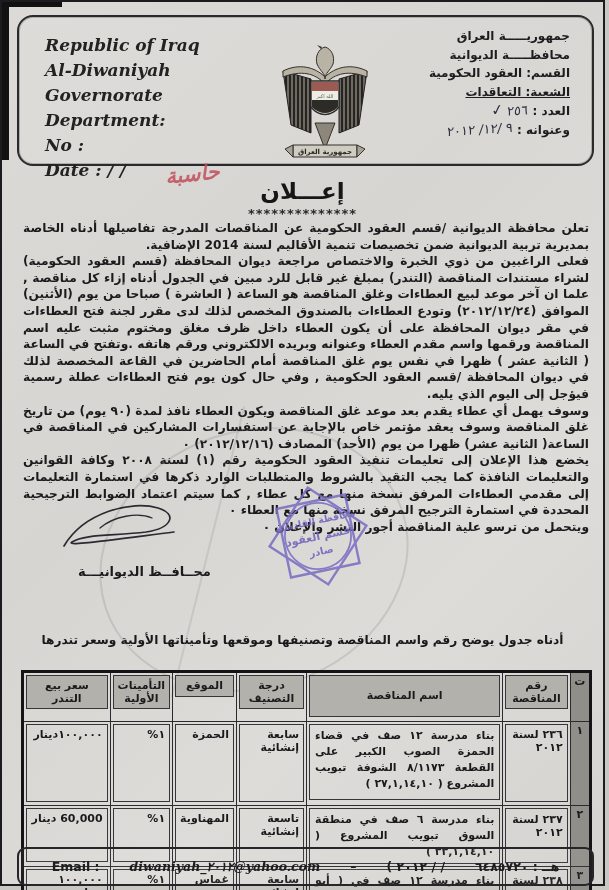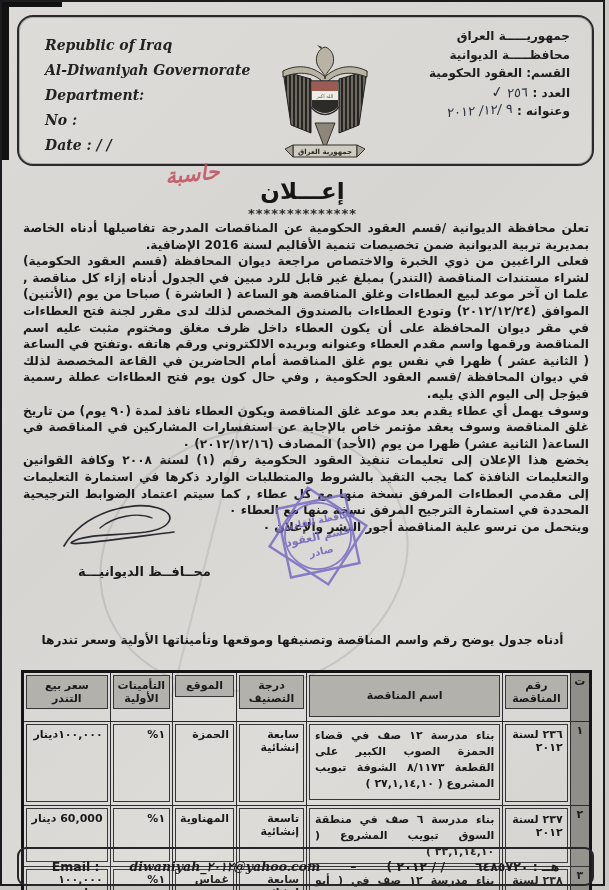--- a/index.html
+++ b/index.html
@@ -20,21 +20,21 @@
 
   
   .letterhead{
     position:absolute;left:15px;top:13px;width:573px;height:147px;
     border:2px solid #2a2a2c;border-radius:16px;
     box-shadow:inset 0 0 0 1px rgba(40,40,40,.25);
     background:rgba(255,255,255,.06);
   }
   .lh-en{position:absolute;left:26px;top:16px;width:220px;
     font-family:"DejaVu Serif",serif;font-style:italic;font-weight:bold;
-    color:#222;font-size:14px;line-height:25px;}
+    color:#222;font-size:17px;line-height:25px;}
   .lh-ar{position:absolute;right:22px;top:10px;width:185px;text-align:right;direction:rtl;
     font-weight:bold;color:#1d1d1f;font-size:12px;line-height:18.5px;}
   .hand{font-family:"DejaVu Sans",sans-serif;color:#2c3140;font-weight:normal;
     display:inline-block;transform:rotate(-4deg) skewX(-8deg);font-size:13px;}
   .hand-check{display:inline-block;transform:rotate(-10deg);font-size:15px;color:#2c3140;}
   .emblem{position:absolute;left:258px;top:20px;width:96px;height:128px;}
 
   
   .red-note{
     position:absolute;left:163px;top:160px;color:#c14f5e;
@@ -154,39 +154,40 @@
       <path d="M16,108 L80,108 L80,120 L16,120 Z" fill="#cfccc3" stroke="#33302a" stroke-width="1"></path>
       <path d="M16,108 L8,112 L16,120 Z" fill="#a9a499" stroke="#33302a" stroke-width="1"></path>
       <path d="M80,108 L88,112 L80,120 Z" fill="#a9a499" stroke="#33302a" stroke-width="1"></path>
       <text x="48" y="117" font-size="7" fill="#2a2820" text-anchor="middle" font-weight="bold">جمهورية العراق</text>
     </svg>
 
     <div class="lh-ar">
       <div>جمهوريـــــة العراق</div>
       <div>محافظـــــة الديوانية</div>
       <div>القسم: العقود الحكومية</div>
+      <div style="text-decoration:underline;">الشعبة: التعاقدات</div>
       <div>
         <span>العدد :</span>
         <span class="hand">٢٥٦</span>
         <span class="hand-check">✓</span>
       </div>
       <div>
         <span>وعنوانه :</span>
         <span class="hand">٩ /١٢/ ٢٠١٢</span>
       </div>
     </div>
   </div>
 
   <div class="red-note">حاسبة</div>
 
   <div class="title">إعـــلان</div>
   <div class="stars">**************</div>
 
   <div class="body-text">
-    <p>تعلن محافظة الديوانية /قسم العقود الحكومية عن المناقصات المدرجة تفاصيلها أدناه الخاصة بمديرية تربية الديوانية ضمن تخصيصات تنمية الأقاليم لسنة 2016 الإضافية.</p>
+    <p>تعلن محافظة الديوانية /قسم العقود الحكومية عن المناقصات المدرجة تفاصيلها أدناه الخاصة بمديرية تربية الديوانية ضمن تخصيصات تنمية الأقاليم لسنة 2014 الإضافية.</p>
     <p>فعلى الراغبين من ذوي الخبرة والاختصاص مراجعة ديوان المحافظة (قسم العقود الحكومية) لشراء مستندات المناقصة (التندر) بمبلغ غير قابل للرد مبين في الجدول أدناه إزاء كل مناقصة , علما ان آخر موعد لبيع العطاءات وغلق المناقصة هو الساعة ( العاشرة ) صباحا من يوم (الأثنين) الموافق (٢٠١٢/١٢/٢٤) وتودع العطاءات بالصندوق المخصص لذلك لدى مقرر لجنة فتح العطاءات في مقر ديوان المحافظة على أن يكون العطاء داخل ظرف مغلق ومختوم مثبت عليه اسم المناقصة ورقمها واسم مقدم العطاء وعنوانه وبريده الالكتروني ورقم هاتفه .وتفتح في الساعة ( الثانية عشر ) ظهرا في نفس يوم غلق المناقصة أمام الحاضرين في القاعة المخصصة لذلك في ديوان المحافظة /قسم العقود الحكومية , وفي حال كون يوم فتح العطاءات عطلة رسمية فيؤجل إلى اليوم الذي يليه.</p>
     <p>وسوف يهمل أي عطاء يقدم بعد موعد غلق المناقصة ويكون العطاء نافذ لمدة (٩٠ يوم) من تاريخ غلق المناقصة وسوف يعقد مؤتمر خاص بالإجابة عن استفسارات المشاركين في المناقصة في الساعة( الثانية عشر) ظهرا من يوم (الأحد) المصادف (٢٠١٢/١٢/١٦) ٠</p>
     <p>يخضع هذا الإعلان إلى تعليمات تنفيذ العقود الحكومية رقم (١) لسنة ٢٠٠٨ وكافة القوانين والتعليمات النافذة كما يجب التقيد بالشروط والمتطلبات الوارد ذكرها في استمارة التعليمات إلى مقدمي العطاءات المرفق نسخة منها مع كل عطاء , كما سيتم اعتماد الضوابط الترجيحية المحددة في استمارة الترجيح المرفق نسخة منها مع العطاء ٠</p>
     <p>ويتحمل من ترسو علية المناقصة أجور النشر والإعلان ٠</p>
   </div>
 
   <div class="watermark"></div>
   <div class="watermark2"></div>
 
   <svg class="sig-svg" width="180" height="66">

